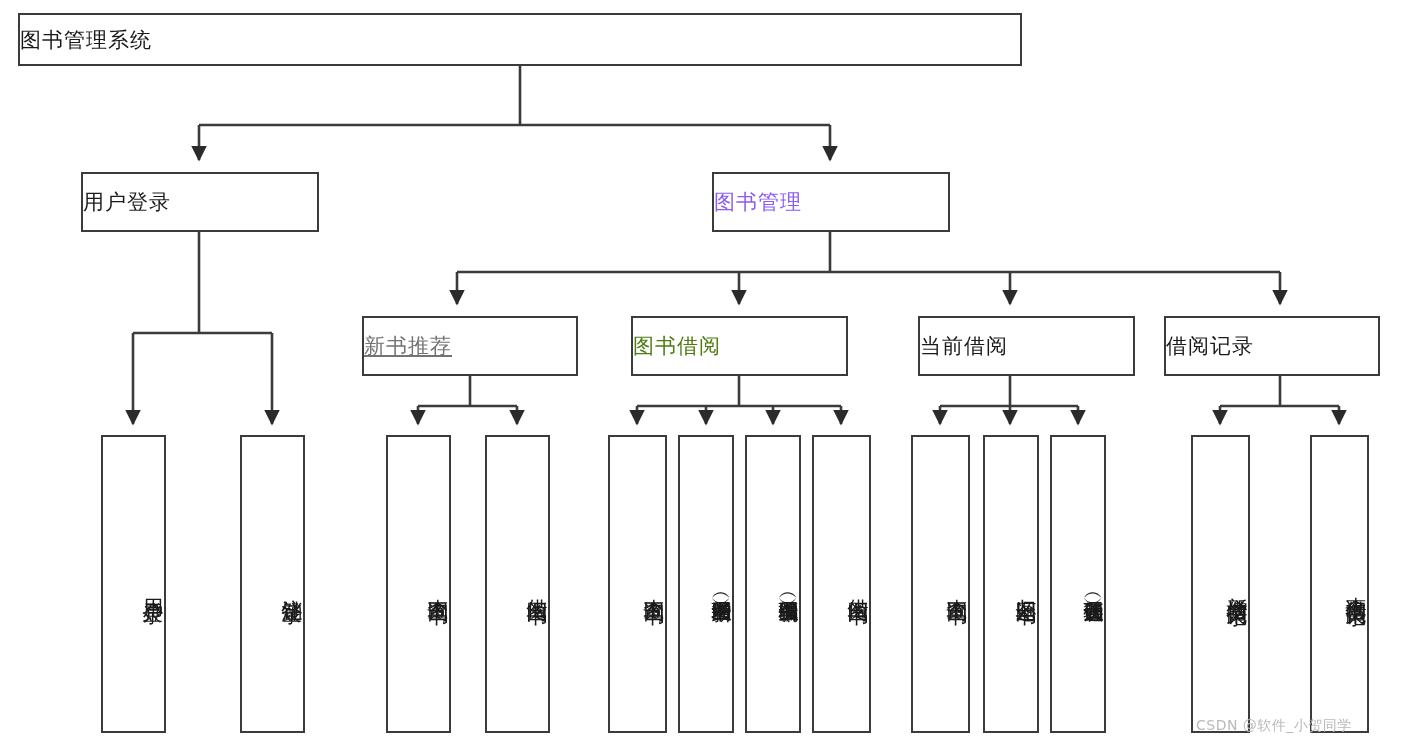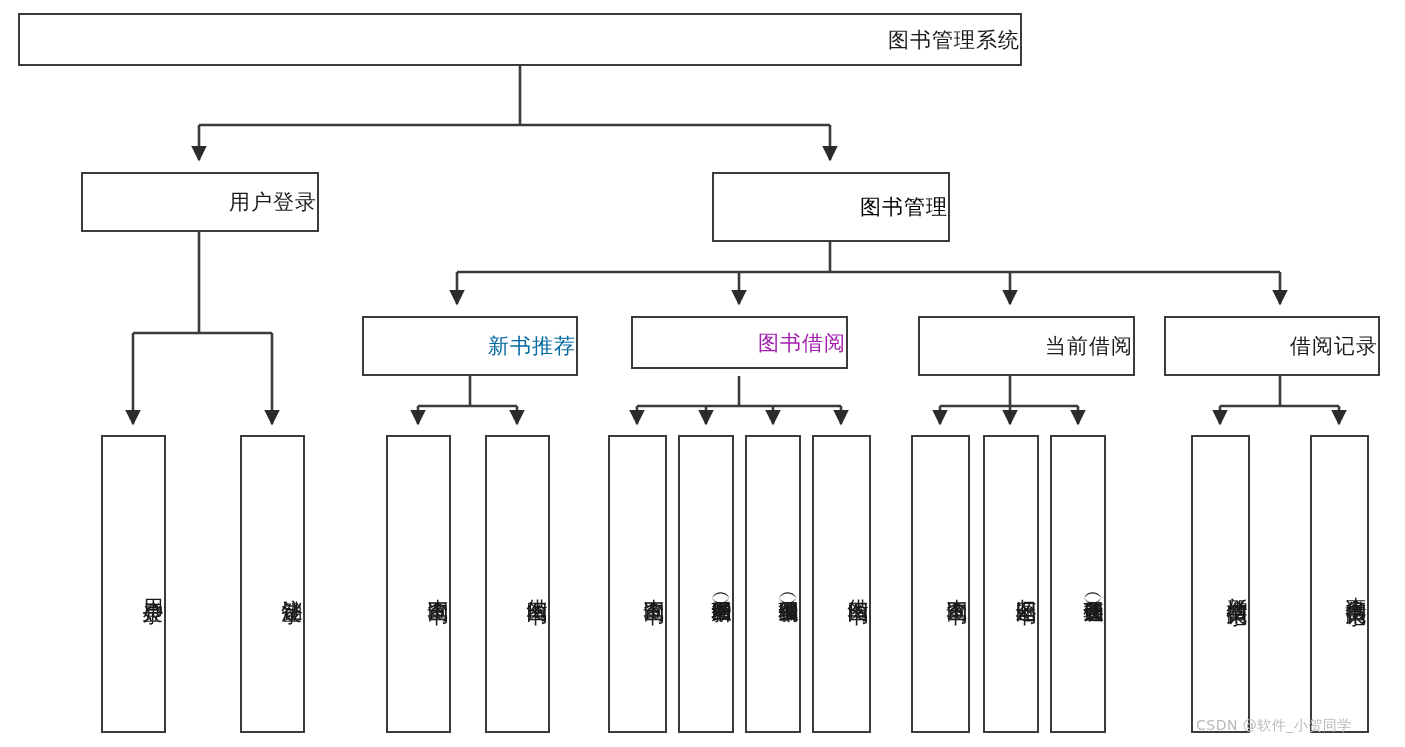--- a/index.html
+++ b/index.html
@@ -17,21 +17,21 @@
     background: #ffffff;
     overflow: hidden;
   }
   .node {
     position: absolute;
     box-sizing: border-box;
     border: 2px solid #3b3b3b;
     background: #ffffff;
     display: flex;
     align-items: center;
-    justify-content: flex-end;
+    justify-content: flex-start;
     color: #1a1a1a;
   }
   .node-h {
     font-size: 21px;
     letter-spacing: 1px;
     white-space: nowrap;
   }
   .node-v {
     writing-mode: vertical-rl;
     text-orientation: upright;
@@ -118,28 +118,28 @@
     </g>
   </svg>
 
   <div class="node node-h" style="left: 18px; top: 13px; width: 1004px; height: 53px; border-color: rgb(59, 59, 59); background: rgb(255, 255, 255); color: rgb(26, 26, 26);">
     <span>图书管理系统</span>
   </div>
 
   <div class="node node-h" style="left: 81px; top: 172px; width: 238px; height: 60px; border-color: rgb(59, 59, 59); background: rgb(255, 255, 255); color: rgb(26, 26, 26);">
     <span>用户登录</span>
   </div>
-  <div class="node node-h" style="left: 712px; top: 172px; width: 238px; height: 70px; border-color: rgb(59, 59, 59); background: rgb(255, 255, 255); color: #000000;">
+  <div class="node node-h" style="left: 712px; top: 172px; width: 238px; height: 60px; border-color: rgb(59, 59, 59); background: rgb(255, 255, 255); color: #8b5cf6;">
     <span>图书管理</span>
   </div>
 
-  <div class="node node-h" style="left: 362px; top: 316px; width: 216px; height: 60px; border-color: rgb(59, 59, 59); background: rgb(255, 255, 255); color: #0369a1;">
+  <div class="node node-h" style="left: 362px; top: 316px; width: 216px; height: 60px; border-color: rgb(59, 59, 59); background: rgb(255, 255, 255); color: #737373; text-decoration: underline;">
     <span>新书推荐</span>
   </div>
-  <div class="node node-h" style="left: 631px; top: 316px; width: 217px; height: 53px; border-color: rgb(59, 59, 59); background: rgb(255, 255, 255); color: #a21caf;">
+  <div class="node node-h" style="left: 631px; top: 316px; width: 217px; height: 60px; border-color: rgb(59, 59, 59); background: rgb(255, 255, 255); color: #4d7c0f;">
     <span>图书借阅</span>
   </div>
   <div class="node node-h" style="left: 902px; top: 316px; width: 217px; height: 60px; border-color: rgb(59, 59, 59); background: rgb(255, 255, 255); color: rgb(26, 26, 26); margin-left: 16px;">
     <span>当前借阅</span>
   </div>
   <div class="node node-h" style="left: 1164px; top: 316px; width: 216px; height: 60px; border-color: rgb(59, 59, 59); background: rgb(255, 255, 255); color: rgb(26, 26, 26);">
     <span>借阅记录</span>
   </div>
 
   <div class="node node-v" style="left: 101px; top: 435px; width: 65px; height: 298px; border-color: rgb(59, 59, 59); background: rgb(255, 255, 255); color: rgb(26, 26, 26);">

